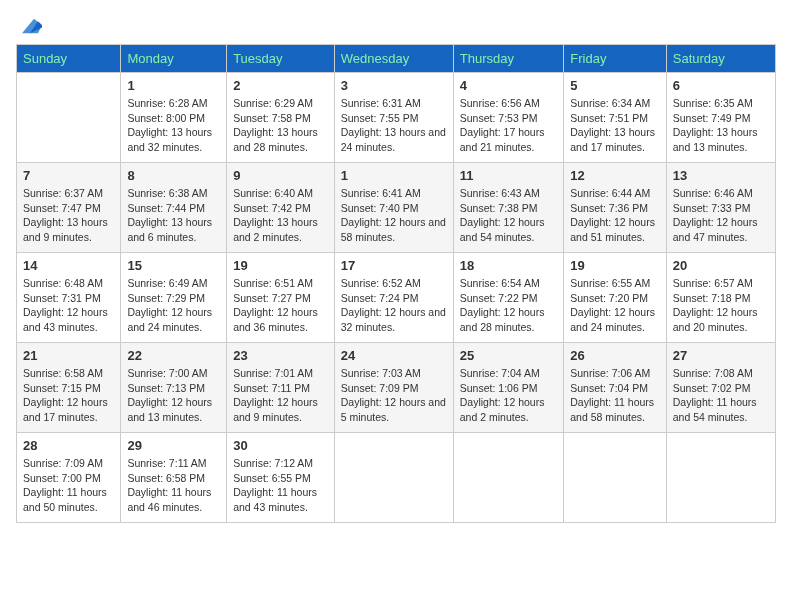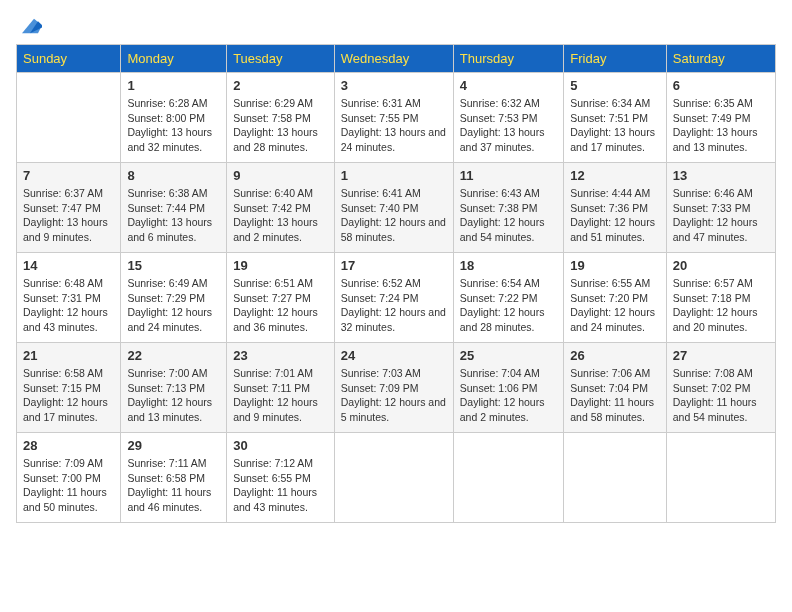--- a/index.html
+++ b/index.html
@@ -48,21 +48,21 @@
       font-size: 16px;
       color: #555;
     }
     table {
       width: 100%;
       border-collapse: collapse;
       font-size: 11px;
     }
     thead tr th {
       background-color: #1565c0;
-      color: #fde047;
+      color: #86efac;
       text-align: left;
       padding: 6px 6px;
       font-size: 13px;
       font-weight: normal;
       border: 1px solid #ccc;
     }
     tbody tr td {
       vertical-align: top;
       padding: 5px 6px;
       border: 1px solid #ccc;
@@ -143,23 +143,23 @@
         <div class="cell-text">Daylight: 13 hours and 28 minutes.</div>
       </td>
         <td>
         <div class="day-number">3</div>
         <div class="cell-text">Sunrise: 6:31 AM</div>
         <div class="cell-text">Sunset: 7:55 PM</div>
         <div class="cell-text">Daylight: 13 hours and 24 minutes.</div>
       </td>
         <td>
         <div class="day-number">4</div>
-        <div class="cell-text">Sunrise: 6:32 AM</div>
+        <div class="cell-text">Sunrise: 6:56 AM</div>
         <div class="cell-text">Sunset: 7:53 PM</div>
-        <div class="cell-text">Daylight: 13 hours and 37 minutes.</div>
+        <div class="cell-text">Daylight: 17 hours and 21 minutes.</div>
       </td>
         <td>
         <div class="day-number">5</div>
         <div class="cell-text">Sunrise: 6:34 AM</div>
         <div class="cell-text">Sunset: 7:51 PM</div>
         <div class="cell-text">Daylight: 13 hours and 17 minutes.</div>
       </td>
         <td>
         <div class="day-number">6</div>
         <div class="cell-text">Sunrise: 6:35 AM</div>
@@ -193,21 +193,21 @@
         <div class="cell-text">Daylight: 12 hours and 58 minutes.</div>
       </td>
         <td>
         <div class="day-number">11</div>
         <div class="cell-text">Sunrise: 6:43 AM</div>
         <div class="cell-text">Sunset: 7:38 PM</div>
         <div class="cell-text">Daylight: 12 hours and 54 minutes.</div>
       </td>
         <td>
         <div class="day-number">12</div>
-        <div class="cell-text">Sunrise: 4:44 AM</div>
+        <div class="cell-text">Sunrise: 6:44 AM</div>
         <div class="cell-text">Sunset: 7:36 PM</div>
         <div class="cell-text">Daylight: 12 hours and 51 minutes.</div>
       </td>
         <td>
         <div class="day-number">13</div>
         <div class="cell-text">Sunrise: 6:46 AM</div>
         <div class="cell-text">Sunset: 7:33 PM</div>
         <div class="cell-text">Daylight: 12 hours and 47 minutes.</div>
       </td>
       </tr>

